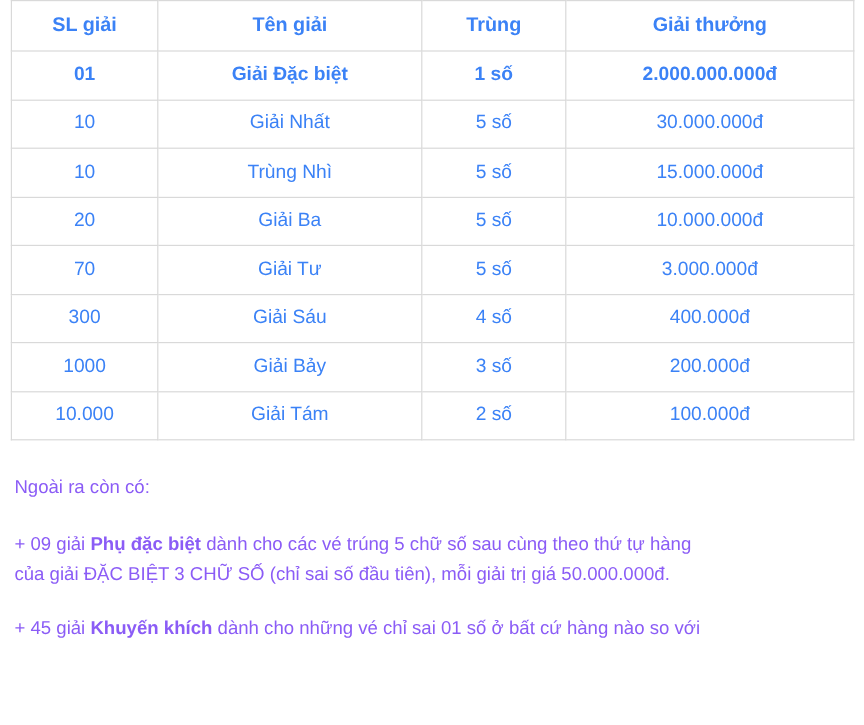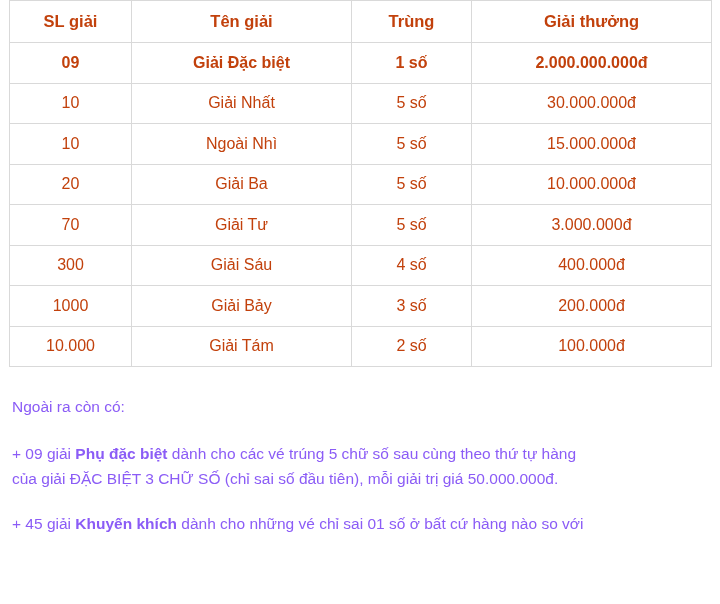--- a/index.html
+++ b/index.html
@@ -25,21 +25,21 @@
     border-collapse: collapse;
     width: 702px;
     margin: 0 0 0 9px;
     table-layout: fixed;
   }
   table.prize-table td, table.prize-table th {
     border: 1px solid #d9d9d9;
     text-align: center;
     vertical-align: middle;
     font-size: 16px;
-    color: #c2410c;
+    color: #3b82f6;
     padding: 0;
     height: 39.5px;
   }
   table.prize-table thead th {
     font-weight: bold;
     font-size: 16.5px;
     height: 41px;
   }
   table.prize-table tbody tr.special td {
     font-weight: bold;
@@ -87,34 +87,34 @@
     <thead>
       <tr>
         <th>SL giải</th>
         <th>Tên giải</th>
         <th>Trùng</th>
         <th>Giải thưởng</th>
       </tr>
     </thead>
     <tbody>
       <tr class="special">
-        <td>09</td>
+        <td>01</td>
         <td>Giải Đặc biệt</td>
         <td>1 số</td>
         <td>2.000.000.000đ</td>
       </tr>
       <tr>
         <td>10</td>
         <td>Giải Nhất</td>
         <td>5 số</td>
         <td>30.000.000đ</td>
       </tr>
       <tr>
         <td>10</td>
-        <td>Ngoài Nhì</td>
+        <td>Trùng Nhì</td>
         <td>5 số</td>
         <td>15.000.000đ</td>
       </tr>
       <tr>
         <td>20</td>
         <td>Giải Ba</td>
         <td>5 số</td>
         <td>10.000.000đ</td>
       </tr>
       <tr>

